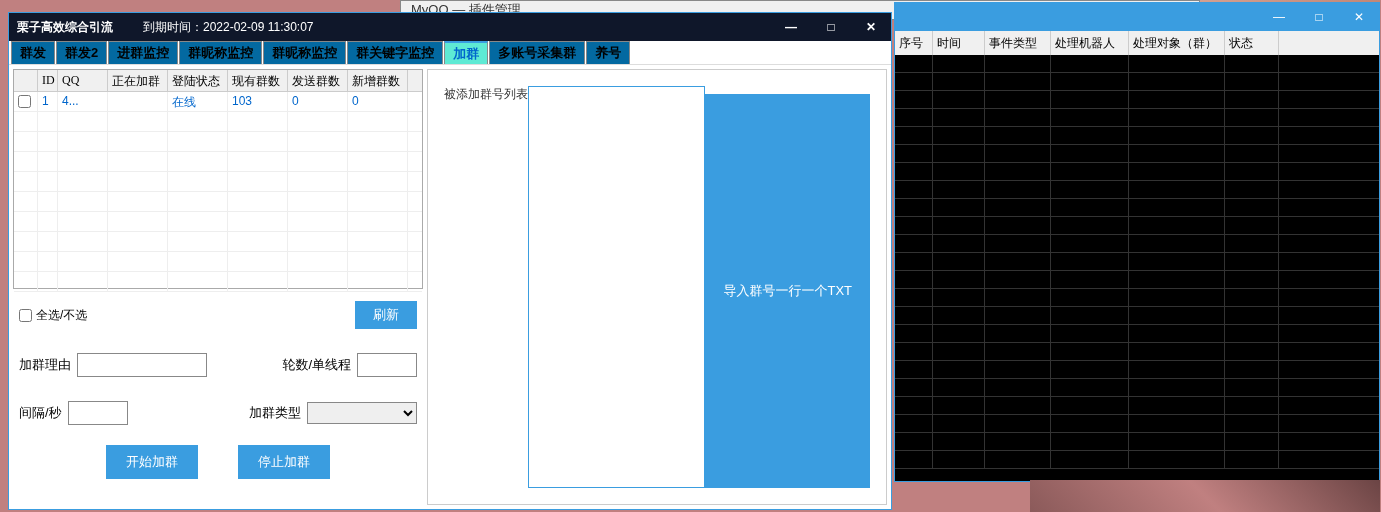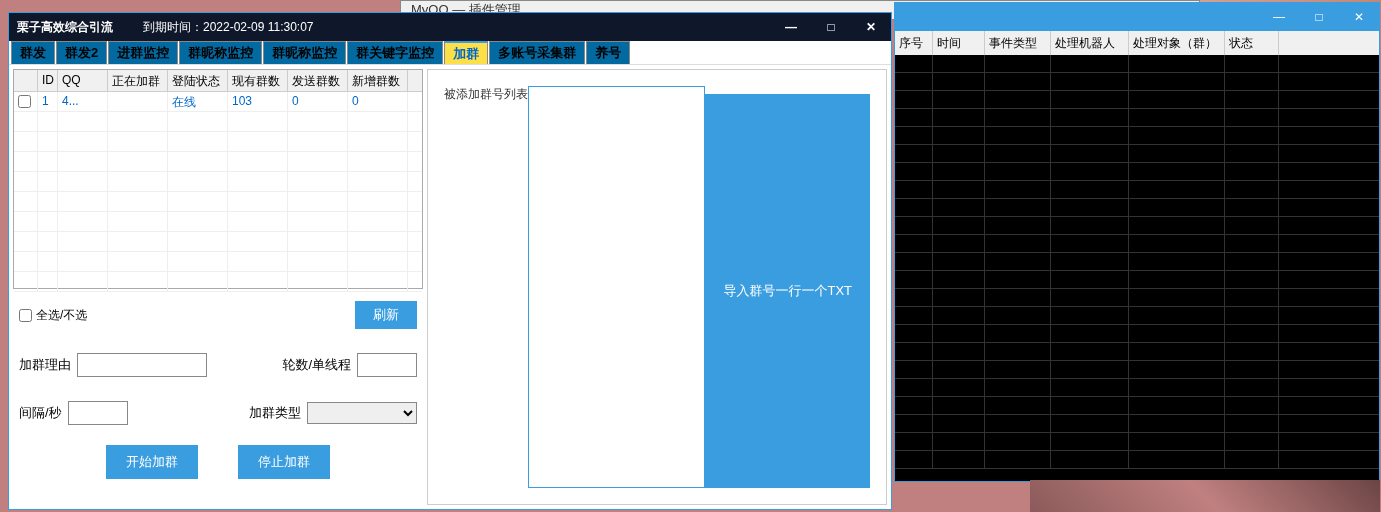--- a/index.html
+++ b/index.html
@@ -13,29 +13,29 @@
 
 
 .left-window { position: absolute; left: 8px; top: 12px; width: 884px; height: 498px; background: #fff; border: 1px solid #3a9de0; display: flex; flex-direction: column; }
 .titlebar { height: 28px; background: #0f172a; color: #fff; display: flex; align-items: center; padding: 0 8px; font-size: 13px; font-weight: bold; position: relative; }
 .titlebar .exp { margin-left: 30px; font-weight: normal; }
 .win-btns { position: absolute; right: 0; top: 0; height: 28px; display: flex; }
 .win-btn { width: 40px; height: 28px; display: flex; align-items: center; justify-content: center; color: #fff; cursor: pointer; }
 
 .tabs { height: 24px; background: #fff; display: flex; border-bottom: 1px solid #ddd; padding-left: 2px; }
 .tab { padding: 2px 8px; border: 1px solid #888; border-bottom: none; margin-right: 1px; background: #0369a1; cursor: pointer; font-weight: bold; font-size: 13px; }
-.tab.active { color: #0066cc; background: #fde047; border-top: 2px solid #3a9de0; }
+.tab.active { color: #0066cc; background: #5eead4; border-top: 2px solid #3a9de0; }
 
 .content { flex: 1; display: flex; padding: 4px; gap: 4px; }
 .left-panel { width: 410px; display: flex; flex-direction: column; }
 .right-panel { flex: 1; display: flex; flex-direction: row; border: 1px solid #ccc; padding: 16px; }
 
 .account-table { border: 1px solid #aaa; height: 220px; background: #fff; }
 .table-header { display: flex; background: #f0f0f0; border-bottom: 1px solid #ccc; height: 22px; }
-.th { border-right: 1px solid #ccc; padding: 3px 4px; overflow: hidden; }
+.th { border-right: 1px solid #ccc; padding: 3px 4px; overflow: hidden; font-family: Liberation Serif, serif; }
 .table-body { overflow: auto; }
 .table-row { display: flex; height: 20px; border-bottom: 1px solid #eee; }
 .td { border-right: 1px solid #eee; padding: 2px 4px; overflow: hidden; color: #0066cc; }
 .td input[type=checkbox] { vertical-align: middle; }
 
 .col-chk { width: 24px; }
 .col-id { width: 20px; }
 .col-qq { width: 50px; }
 .col-joining { width: 60px; }
 .col-status { width: 60px; }

